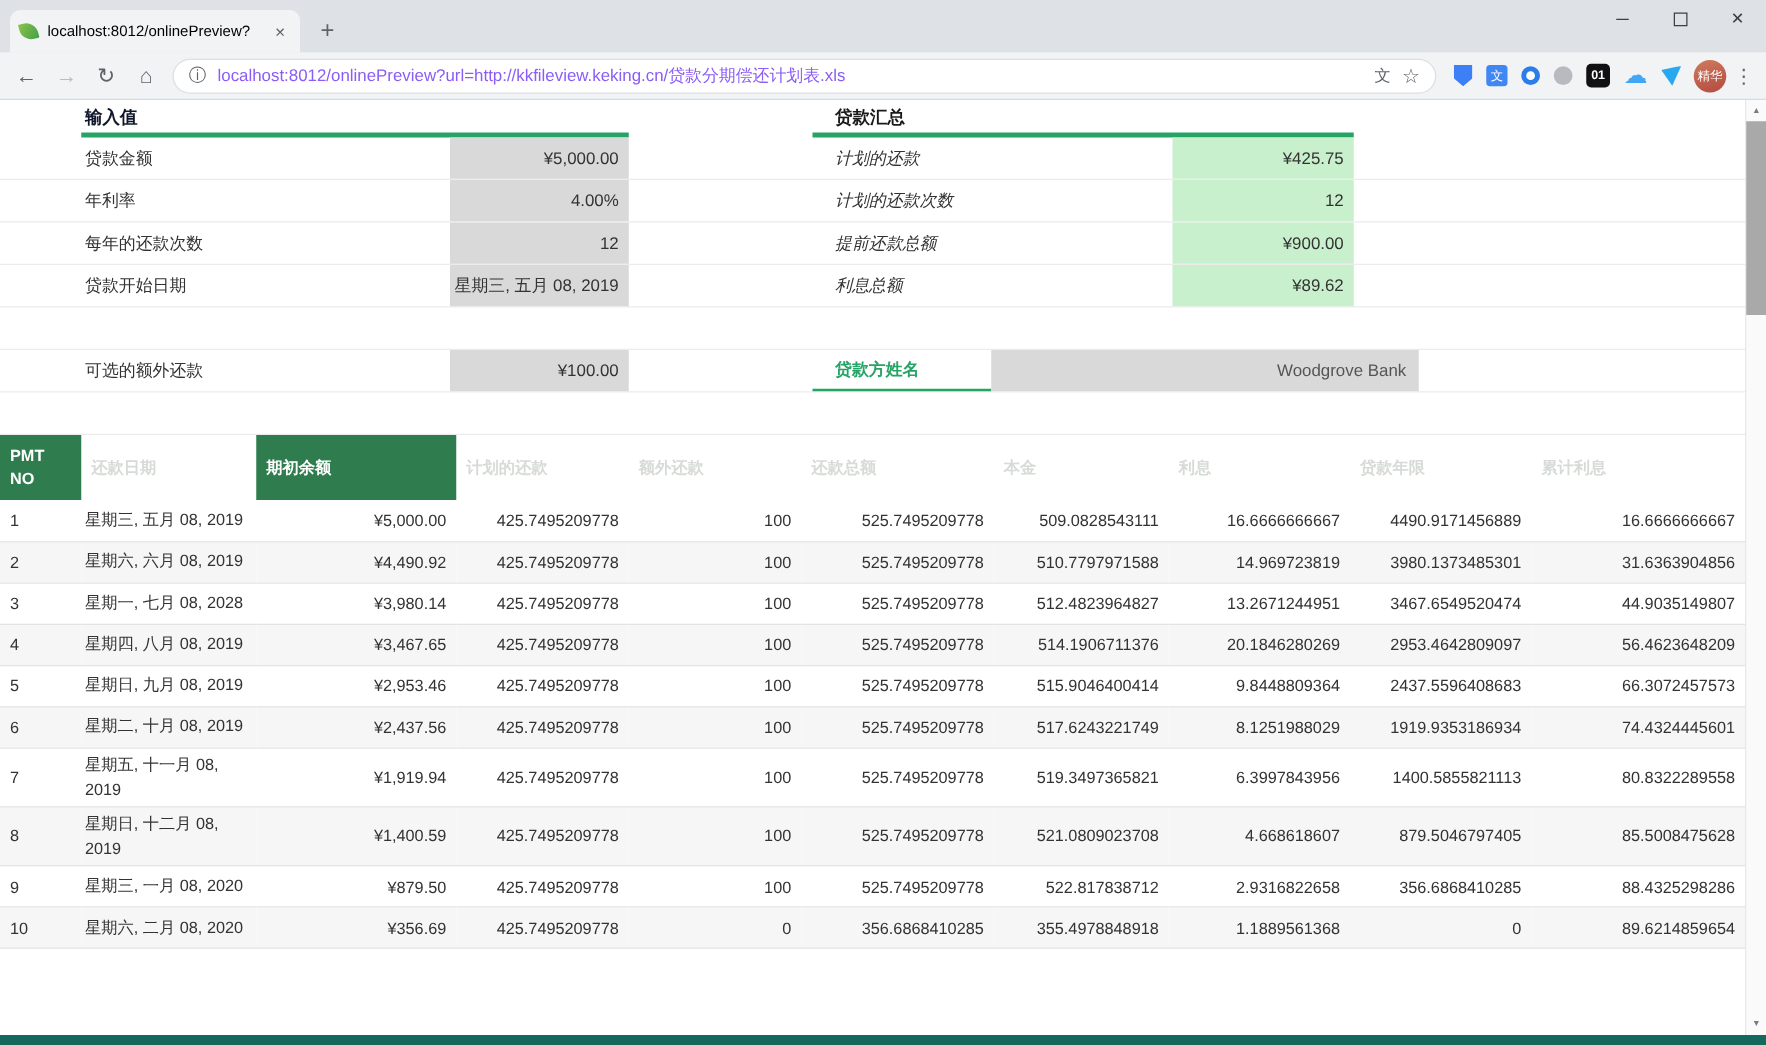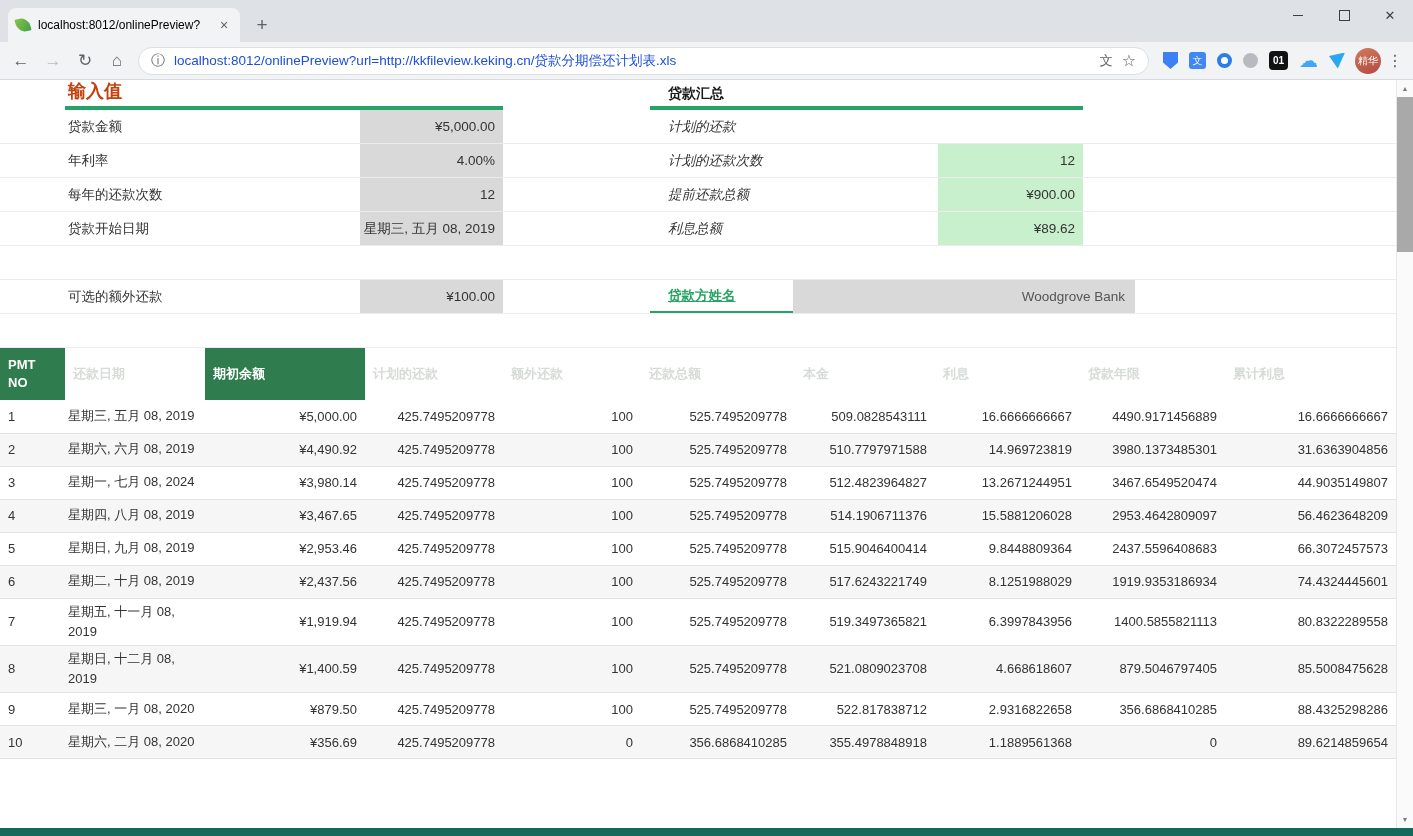--- a/index.html
+++ b/index.html
@@ -28,21 +28,21 @@
 
   
   .toolbar { height: 38px; background: #f1f3f4; border-bottom: 1px solid #d7dade;
     display: flex; align-items: center; padding: 0 6px; gap: 2px; flex: none; }
   .nav-btn { width: 30px; height: 30px; flex: none; border-radius: 50%;
     display: flex; align-items: center; justify-content: center; font-size: 17px; color: #5f6368; }
   .nav-btn.disabled { color: #b9bdc2; }
   .omnibox { flex: 1; height: 28px; background: #fff; border: 1px solid #dcdfe3;
     border-radius: 14px; display: flex; align-items: center; padding: 0 12px; gap: 9px; margin: 0 4px; }
   .info-icon { color: #5f6368; font-size: 14px; flex: none; }
-  .url { flex: 1; font-size: 13.5px; color: #1d4ed8; white-space: nowrap; overflow: hidden; }
+  .url { flex: 1; font-size: 13.5px; color: #8b5cf6; white-space: nowrap; overflow: hidden; }
   .omni-icon { color: #5f6368; font-size: 13px; flex: none; }
   .star-icon { font-size: 16px; }
   .ext-area { display: flex; align-items: center; gap: 11px; padding: 0 8px; flex: none; }
   .ext { display: inline-flex; align-items: center; justify-content: center; }
   .ext-shield { width: 15px; height: 17px; background: #3d7ff5;
     clip-path: polygon(0 0, 100% 0, 100% 62%, 50% 100%, 0 62%); }
   .ext-translate { width: 17px; height: 17px; background: #4086f4; border-radius: 3px;
     color: #fff; font-size: 10px; }
   .ext-ring { width: 15px; height: 15px; border: 4px solid #2b7de9; border-radius: 50%; background: #fff; }
   .ext-gray { width: 15px; height: 15px; background: #b7bbc0; border-radius: 50%; }
@@ -57,39 +57,39 @@
   .menu-dots { width: 24px; text-align: center; color: #5f6368; font-size: 16px; flex: none; }
 
   
   .content { flex: 1; position: relative; background: #fff; overflow: hidden; }
   .sheet { width: 1396px; }
 
   .sp-head { display: flex; height: 30px; }
   .sp-head .hspacer { width: 65px; }
   .sp-head .hblock-l { width: 438px; border-bottom: 4px solid var(--accent-green);
     display: flex; align-items: flex-end; padding: 0 0 3px 3px;
-    font-weight: bold; font-size: 18px; color: #c2410c; }
+    font-weight: bold; font-size: 14px; color: #0f172a; }
   .sp-head .hgap { width: 147px; }
   .sp-head .hblock-r { width: 433px; border-bottom: 4px solid var(--accent-green);
     display: flex; align-items: flex-end; padding: 0 0 3px 18px;
     font-weight: bold; font-size: 14px; color: #1a1a1a; }
 
   .sp-row { display: flex; height: 34px; border-bottom: 1px solid #ececec;
     align-items: stretch; font-size: 13.5px; color: #333; }
   .c-spacer { width: 65px; }
   .c-label-l { width: 295px; display: flex; align-items: center; padding-left: 3px; }
   .c-val-l { width: 143px; background: var(--cell-gray);
     display: flex; align-items: center; justify-content: flex-end; padding-right: 8px; }
   .c-gap { width: 147px; }
   .c-label-r { width: 288px; font-style: italic; display: flex; align-items: center; padding-left: 18px; }
   .c-val-r { width: 145px; background: var(--cell-green);
     display: flex; align-items: center; justify-content: flex-end; padding-right: 8px; }
   .c-rest { flex: 1; }
   .c-lender-label { width: 143px; display: flex; align-items: center; padding-left: 18px;
-    color: var(--accent-green); font-weight: bold; border-bottom: 2px solid var(--accent-green); text-decoration: underline; }
+    color: var(--accent-green); font-weight: bold; border-bottom: 2px solid var(--accent-green); }
   .c-lender-value { width: 342px; background: var(--cell-gray); color: #555;
     display: flex; align-items: center; justify-content: flex-end; padding-right: 10px; }
 
   
   table.amort { width: 1396px; border-collapse: collapse; table-layout: fixed;
     font-size: 13px; color: #333; }
   table.amort thead th { height: 52px; font-weight: bold; font-size: 13px;
     padding: 0 8px; text-align: left; vertical-align: middle; line-height: 1.35; }
   th.h-green { background: var(--header-green); color: #fff; }
   th.h-right { text-align: right; margin-left: 16px; }
@@ -165,20 +165,21 @@
       </div>
 
       <div>
 
           <div class="sp-row">
             <div class="c-spacer"></div>
             <div class="c-label-l">贷款金额</div>
             <div class="c-val-l">¥5,000.00</div>
             <div class="c-gap"></div>
             <div class="c-label-r">计划的还款</div>
+            <div class="c-val-r">¥425.75</div>
             <div class="c-rest"></div>
           </div>
 
           <div class="sp-row">
             <div class="c-spacer"></div>
             <div class="c-label-l">年利率</div>
             <div class="c-val-l">4.00%</div>
             <div class="c-gap"></div>
             <div class="c-label-r">计划的还款次数</div>
             <div class="c-val-r">12</div>
@@ -271,40 +272,40 @@
               <td>100</td>
               <td>525.7495209778</td>
               <td>510.7797971588</td>
               <td>14.969723819</td>
               <td>3980.1373485301</td>
               <td>31.6363904856</td>
             </tr>
 
             <tr>
               <td class="td-left">3</td>
-              <td class="td-date">星期一, 七月 08, 2024</td>
+              <td class="td-date">星期一, 七月 08, 2028</td>
               <td>¥3,980.14</td>
               <td>425.7495209778</td>
               <td>100</td>
               <td>525.7495209778</td>
               <td>512.4823964827</td>
               <td>13.2671244951</td>
               <td>3467.6549520474</td>
               <td>44.9035149807</td>
             </tr>
 
             <tr>
               <td class="td-left">4</td>
               <td class="td-date">星期四, 八月 08, 2019</td>
               <td>¥3,467.65</td>
               <td>425.7495209778</td>
               <td>100</td>
               <td>525.7495209778</td>
               <td>514.1906711376</td>
-              <td>15.5881206028</td>
+              <td>20.1846280269</td>
               <td>2953.4642809097</td>
               <td>56.4623648209</td>
             </tr>
 
             <tr>
               <td class="td-left">5</td>
               <td class="td-date">星期日, 九月 08, 2019</td>
               <td>¥2,953.46</td>
               <td>425.7495209778</td>
               <td>100</td>

